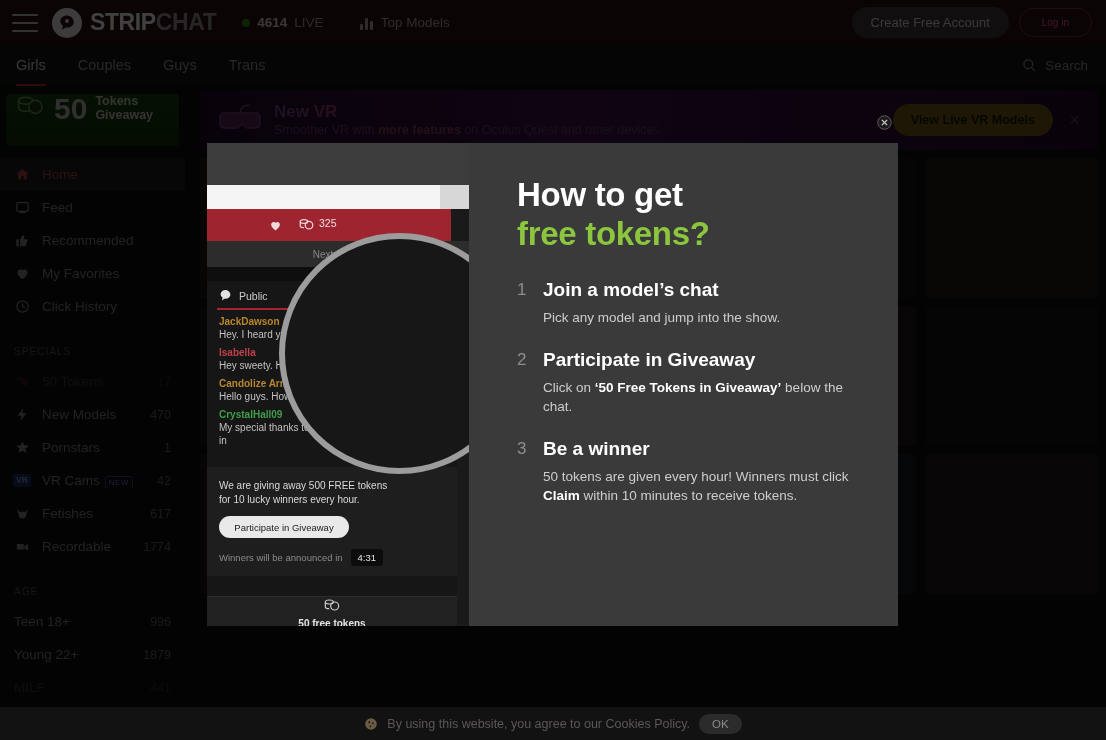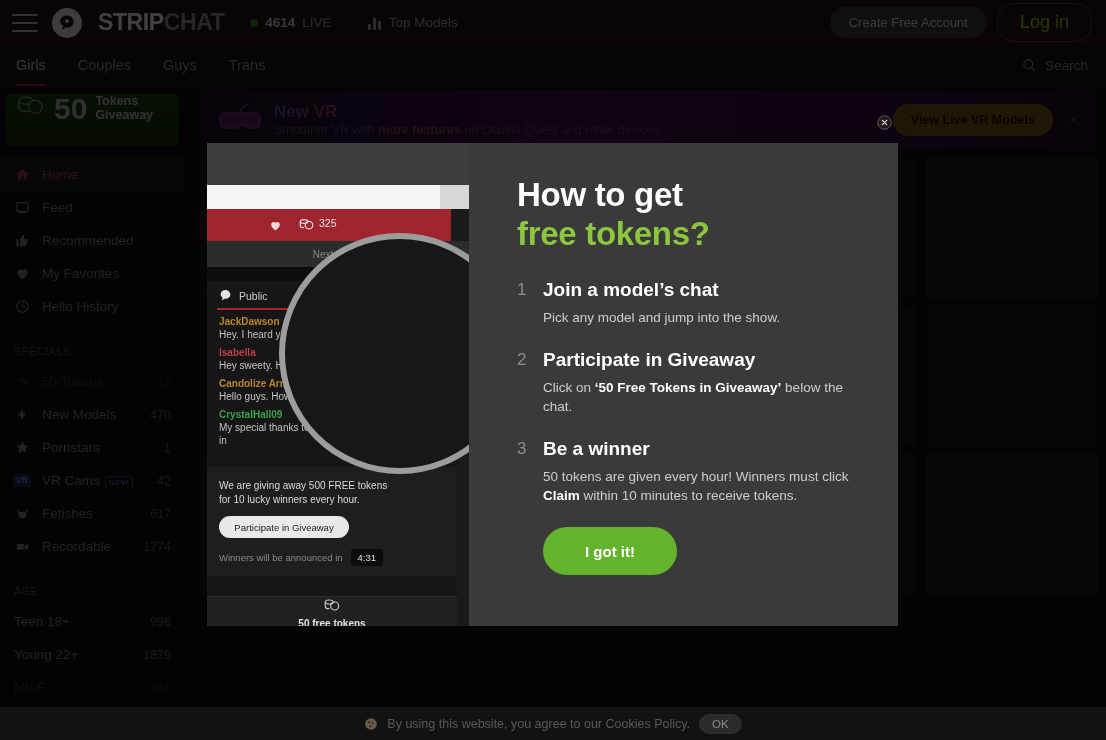--- a/index.html
+++ b/index.html
@@ -20,41 +20,41 @@
     background:#2a0f13;
     display:flex; align-items:center; z-index:10;
   }
   .burger{ width:26px; height:18px; margin-left:12px; margin-right:14px;
            display:flex; flex-direction:column; justify-content:space-between; cursor:pointer;}
   .burger i{ display:block; height:2px; background:#b9b0b2; border-radius:2px; }
   .logo-wrap{ display:flex; align-items:center; gap:8px; }
   .logo-mark{ width:30px; height:30px; border-radius:50%; background:#d9d4d5;
               display:flex; align-items:center; justify-content:center; }
   .logo-mark svg{ width:18px; height:18px; }
-  .logo-text{ font-size:23px; font-weight:bold; letter-spacing:-0.4px;margin-left:8px; }
+  .logo-text{ font-size:23px; font-weight:bold; letter-spacing:-0.4px; }
   .logo-text .a{ color:#e8e4e4; }
   .logo-text .b{ color:#8c8488; }
   .live-wrap{ display:flex; align-items:center; gap:7px; margin-left:26px; font-size:13.5px; }
   .live-dot{ width:8px; height:8px; border-radius:50%; background:#2f7d1f; }
   .live-count{ color:#cfc8ca; font-weight:bold; }
   .live-label{ color:#9c9496; }
   .topmodels{ display:flex; align-items:center; gap:8px; margin-left:36px; font-size:13.5px; color:#a49b9e; }
   .bars-icon{ display:flex; align-items:flex-end; gap:2px; height:14px; }
   .bars-icon i{ width:3px; background:#a49b9e; border-radius:1px; display:block;}
   .bars-icon i:nth-child(1){ height:6px;}
   .bars-icon i:nth-child(2){ height:12px;}
   .bars-icon i:nth-child(3){ height:9px;}
   .hdr-right{ margin-left:auto; display:flex; align-items:center; gap:10px; margin-right:14px; }
   .btn-create{
     background:#3b3437; color:#cfc8ca; border:none; border-radius:17px;
     padding:8px 19px; font-size:13px; cursor:pointer; font-family:inherit;
   }
   .btn-login{
-    background:transparent; color:#84cc16; border:1px solid #5a3b40; border-radius:17px;
-    padding:8px 22px; font-size:18px; cursor:pointer; font-family:inherit;
+    background:transparent; color:#ec4899; border:1px solid #5a3b40; border-radius:17px;
+    padding:8px 22px; font-size:10px; cursor:pointer; font-family:inherit;
   }
 
   
   .subnav{
     position:absolute; left:0; top:45px; width:1106px; height:41px;
     background:#141414; display:flex; align-items:center; z-index:10;
   }
   .subnav .tab{
     font-size:14.5px; color:#8f8a8c; padding:0 16px; line-height:41px; cursor:pointer;
     position:relative; height:41px;
@@ -319,21 +319,21 @@
         </span>
       <span class="nav-label">My Favorites</span>
     </div>
     <div class="nav-item">
       <span class="ico">
           <svg viewBox="0 0 24 24" fill="none" stroke="#7d7779" stroke-width="2">
             <circle cx="12" cy="12" r="9"></circle>
             <polyline points="12,7 12,12 16,14"></polyline>
           </svg>
         </span>
-      <span class="nav-label">Hello History</span>
+      <span class="nav-label">Click History</span>
     </div>
 
     <div class="sec-title">SPECIALS</div>
 
     <div class="nav-item dim-row">
       <span class="ico">
           <svg viewBox="0 0 24 24" fill="#6d2b33">
             <ellipse cx="9" cy="8" rx="6" ry="3"></ellipse>
             <circle cx="16" cy="14" r="5"></circle>
           </svg>
@@ -601,21 +601,20 @@
 
         <div class="step">
           <div class="step-num">3</div>
           <div>
             <div class="step-h">Be a winner</div>
             <div class="step-p"><span>50 tokens are given every hour! Winners must click </span><b>Claim</b><span> within 10 minutes to receive tokens.</span></div>
           </div>
         </div>
       </div>
 
-      <button class="got-btn">I got it!</button>
     </div>
   </div>
 
   <div class="cookiebar">
     <span class="cookie-ico">
       <svg viewBox="0 0 24 24" fill="#6b5b45">
           <circle cx="12" cy="12" r="10"></circle>
           <circle cx="9" cy="9" r="1.6" fill="#121212"></circle>
           <circle cx="15" cy="11" r="1.4" fill="#121212"></circle>
           <circle cx="11" cy="16" r="1.5" fill="#121212"></circle>

